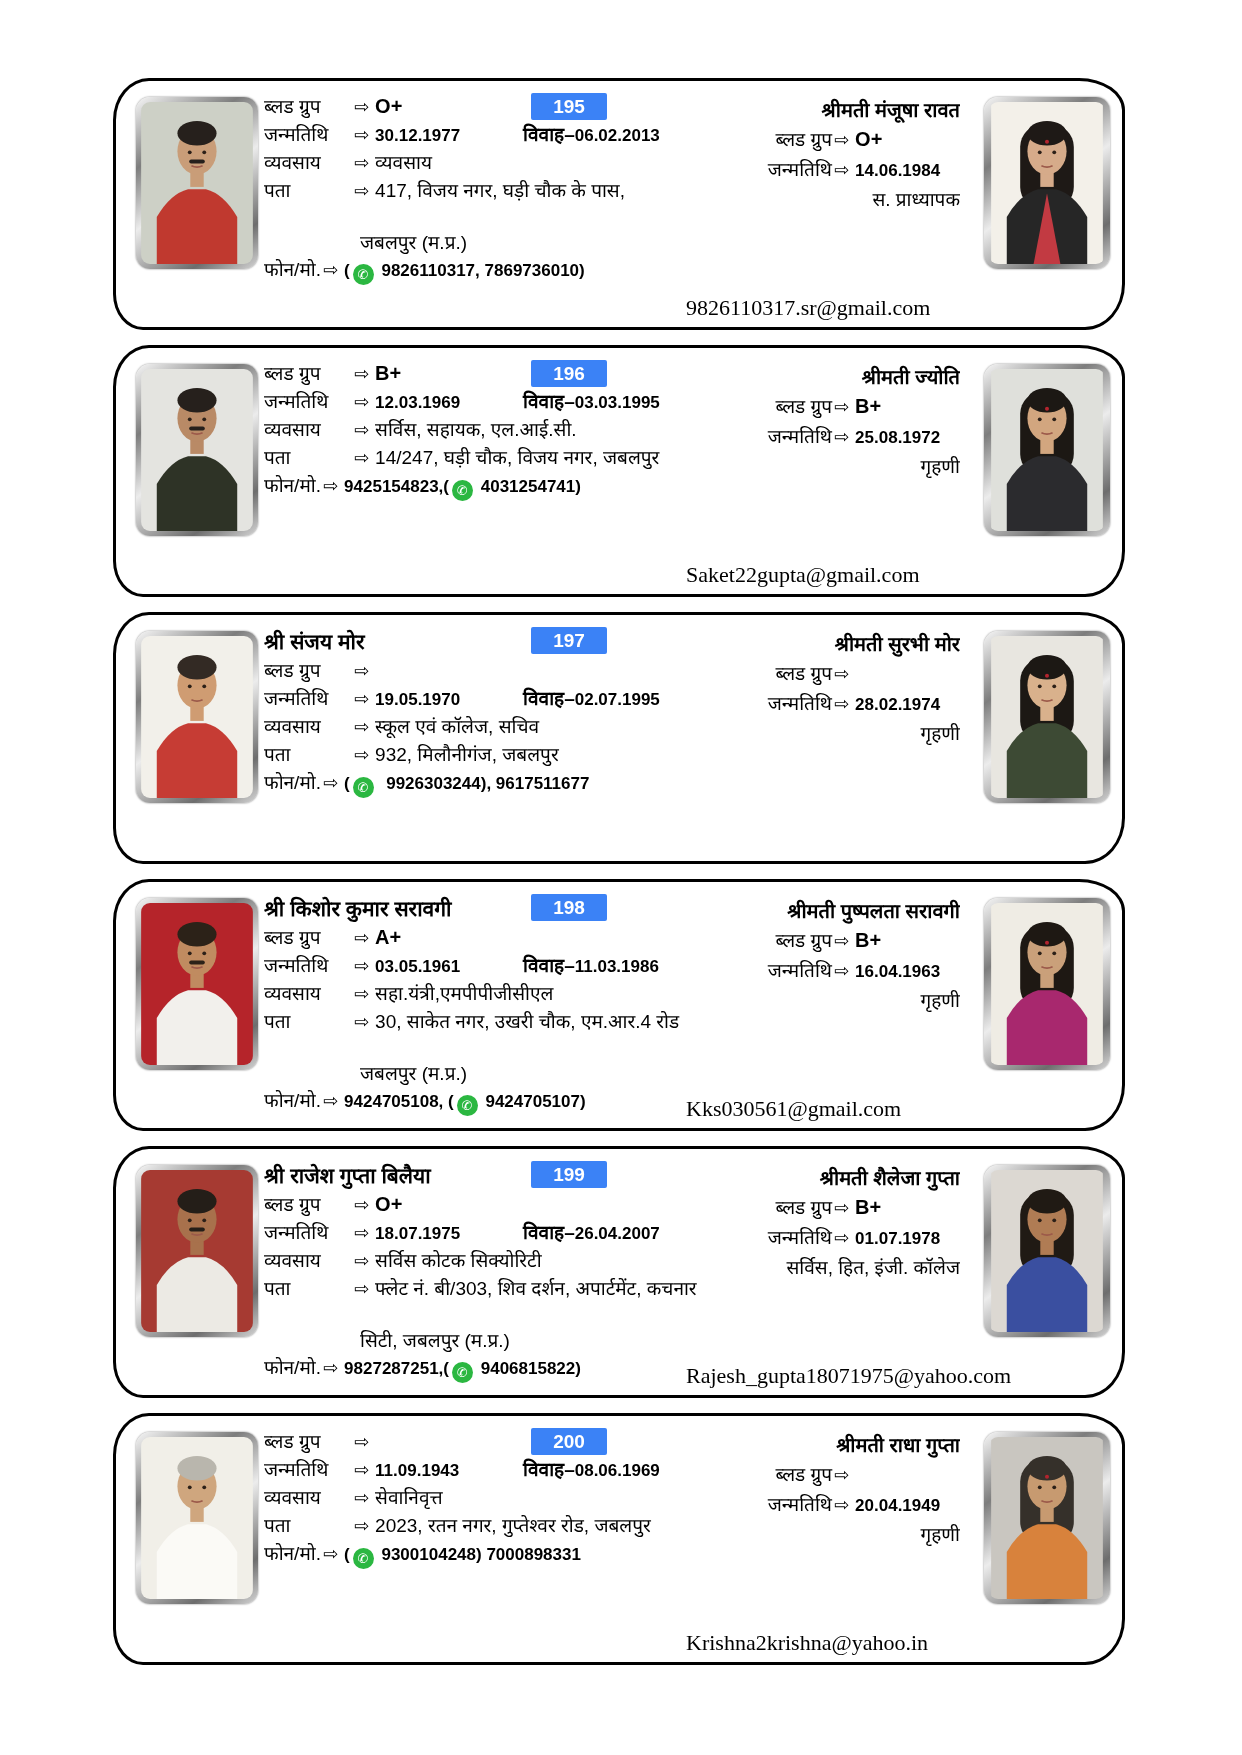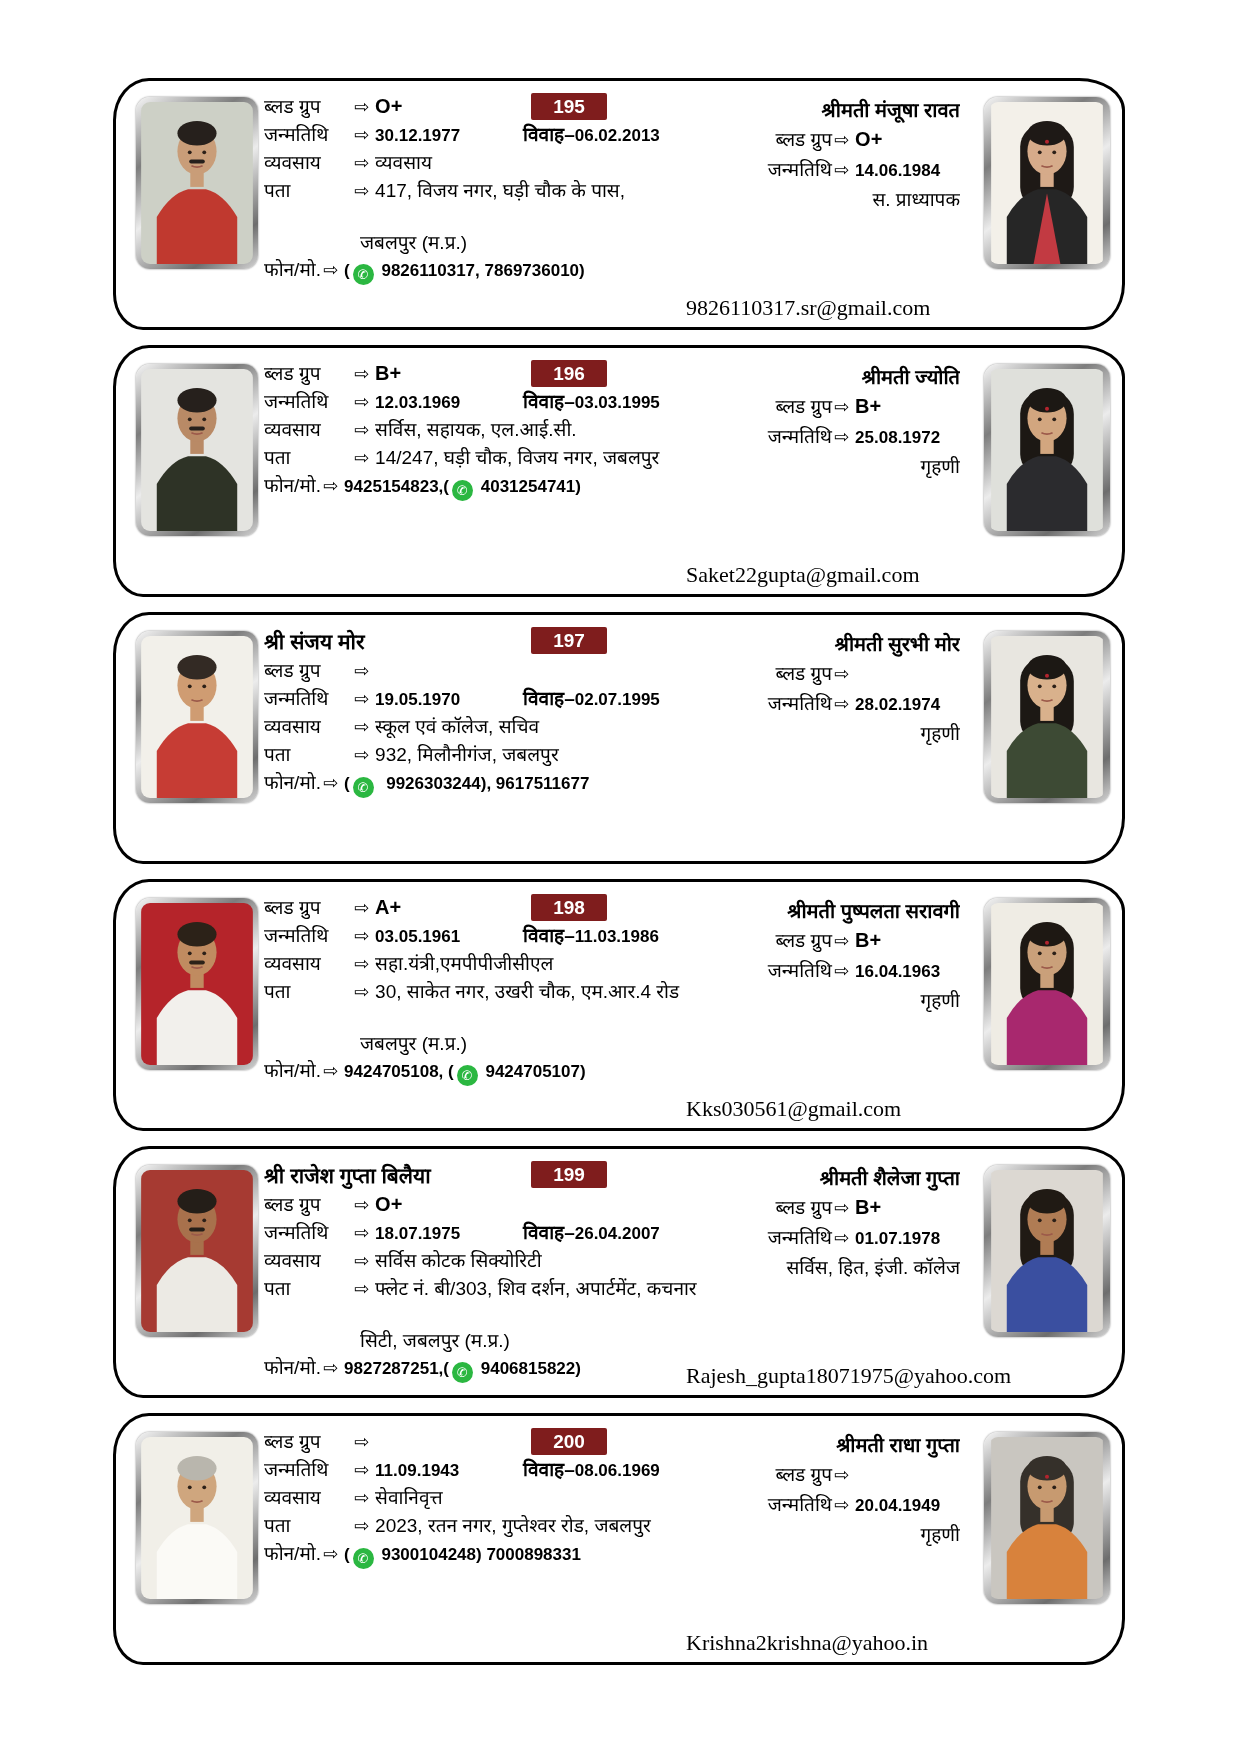--- a/index.html
+++ b/index.html
@@ -33,21 +33,21 @@
   .bgval{font-size:20px;font-weight:bold;}
   .birth-val{display:inline-block;width:148px;}
   .marr{font-weight:600;}
   .marr .val{font-size:17px;margin-top:32px;}
   .addr2{padding-left:96px;margin-top:24px;}
   .addr2:empty{display:none;}
   .phone-row .lbl-phone{flex:none;}
   
   .badge{
     position:absolute;left:415px;top:12px;width:76px;height:27px;
-    background:#7f1d1d;color:#fff;text-align:center;font-weight:bold;
+    background:#3b82f6;color:#fff;text-align:center;font-weight:bold;
     font-size:19px;line-height:27px;border-radius:2px;
   }
   
   .w-details{position:absolute;left:632px;top:14px;width:212px;font-size:19px;text-align:right;}
   .w-details .row{line-height:29px;}
   .w-details .lbl{width:84px;}
   .w-name{font-size:20px;font-weight:600;line-height:30px;white-space:nowrap;overflow:hidden;}
   .w-occ{line-height:29px;white-space:nowrap;overflow:hidden;margin-left:27px;}
   
   .email{
@@ -297,20 +297,21 @@
         <circle cx="56.5" cy="45" r="1.7" fill="#2c2018"></circle>
         <circle cx="50" cy="35.5" r="1.8" fill="#b2242e" opacity="var(--bindi,0)"></circle>
         <path d="M45,57 Q50,59.5 55,57" stroke="#9c5a4a" stroke-width="1.5" fill="none"></path>
         <rect x="43" y="51.5" width="14" height="3.6" rx="1.8" fill="var(--hair,#222)" opacity="var(--mustache,0)"></rect>
       </svg>
     </div>
 
     <div class="badge">198</div>
 
     <div class="h-details">
+      <div class="row name-row">श्री किशोर कुमार सरावगी</div>
       <div class="row">
         <span class="lbl">ब्लड ग्रुप</span><span class="arrow">⇨</span><span class="bgval">A+</span>
       </div>
       <div class="row">
         <span class="lbl">जन्मतिथि</span><span class="arrow">⇨</span><span class="val birth-val">03.05.1961</span><span class="marr"><span>विवाह–</span><span class="val">11.03.1986</span></span>
       </div>
       <div class="row">
         <span class="lbl">व्यवसाय</span><span class="arrow">⇨</span><span>सहा.यंत्री,एमपीपीजीसीएल</span>
       </div>
       <div class="row">

